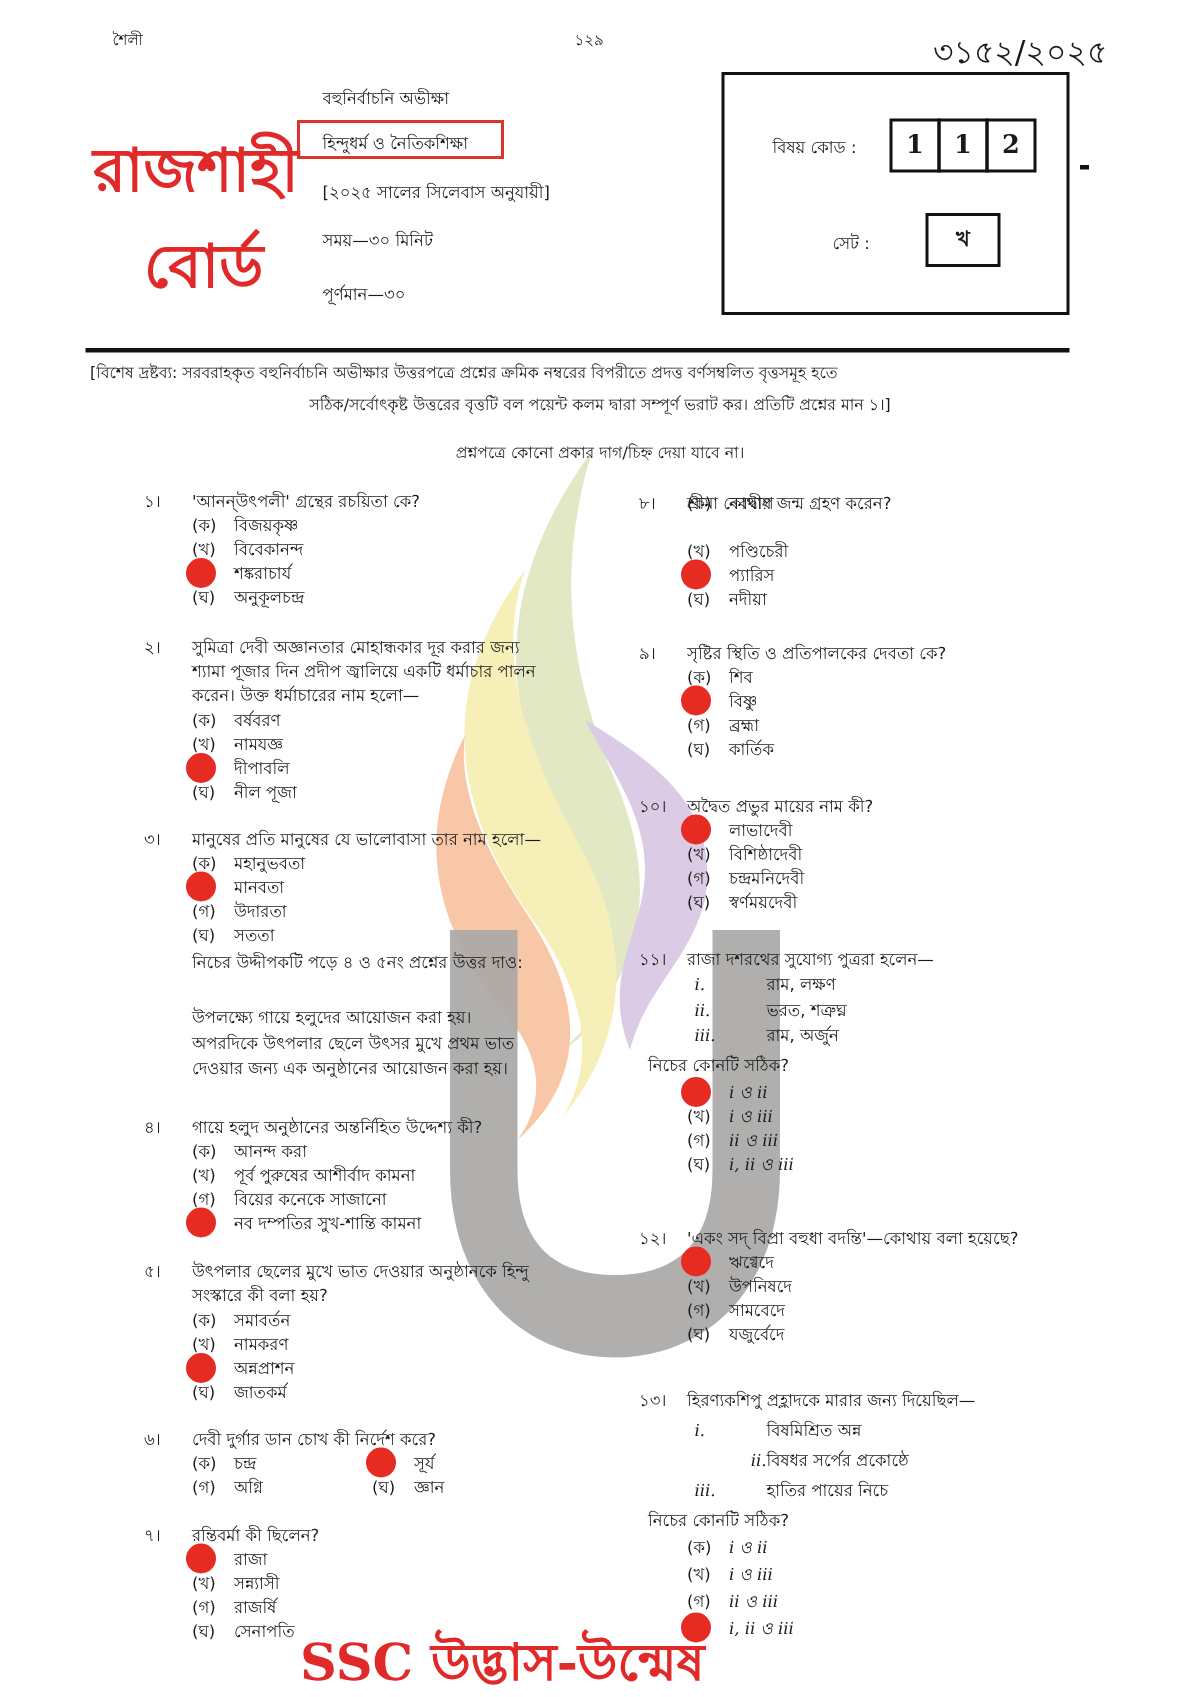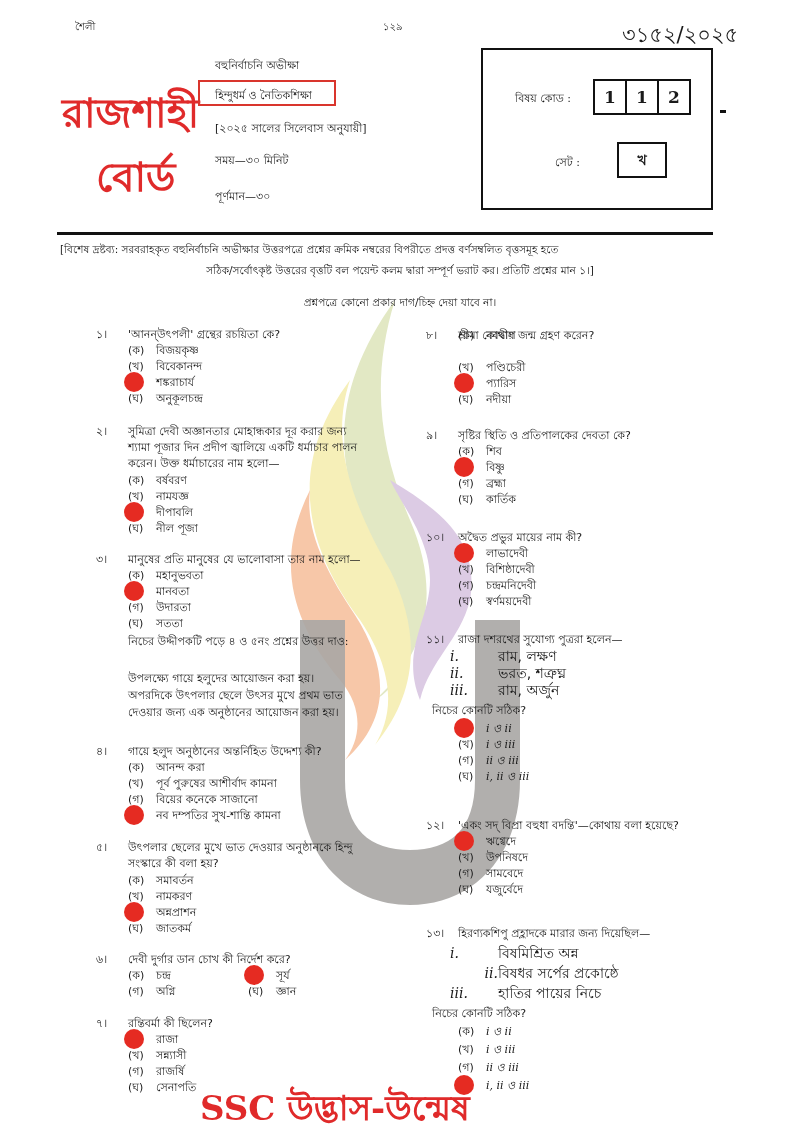--- a/index.html
+++ b/index.html
@@ -22,21 +22,21 @@
   .notice { position: absolute; left: 60px; width: 680px; font-size: 10.5px; line-height: 19px; }
 
   .q { position: absolute; font-size: 11px; line-height: 15.5px; }
   .qnum { position: absolute; left: 0; top: 0; width: 30px; }
   .qtext { position: absolute; left: 32px; top: 0; }
   .opt { position: absolute; left: 32px; height: 15.5px; white-space: nowrap; }
   .opt .lbl { display: inline-block; width: 28px; }
   .opt .txt { display: inline-block; }
   .mark { position: absolute; left: 28px; width: 20px; height: 20px; border-radius: 50%; background: #e52b22; top: -3px; }
   .opt .mark { left: -4px; }
-  .stmt { position: absolute; left: 24px; font-size: 14px; white-space: nowrap; }
+  .stmt { position: absolute; left: 37px; font-size: 11px; white-space: nowrap; }
   .stmt .roman { display: inline-block; width: 48px; font-style: italic; font-family: "DejaVu Serif", "Liberation Serif", serif; }
   .it { font-style: italic; font-family: "DejaVu Serif", "Liberation Serif", serif; }
   .footer-banner { position: absolute; left: 200px; top: 1082px; color: #e02a2a; font-family: "DejaVu Serif", "Liberation Serif", serif; font-weight: bold; font-size: 34px; white-space: nowrap; }
 </style>
 </head>
 <body>
 
 <svg class="wm" width="800" height="1131" viewBox="0 0 800 1131">
   <path d="M395 300 C330 390 330 470 380 560 C420 630 410 680 375 700 C430 650 440 590 410 520 C380 450 370 380 395 300 Z" fill="#e2e8c4"></path>
   <path d="M350 380 C290 460 300 540 360 620 C400 680 390 720 375 745 C420 690 420 630 390 570 C350 500 330 440 350 380 Z" fill="#f6efb8"></path>

